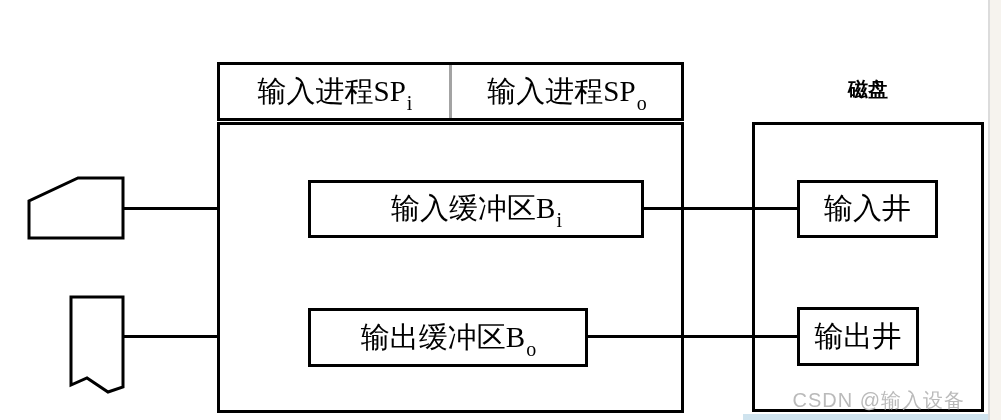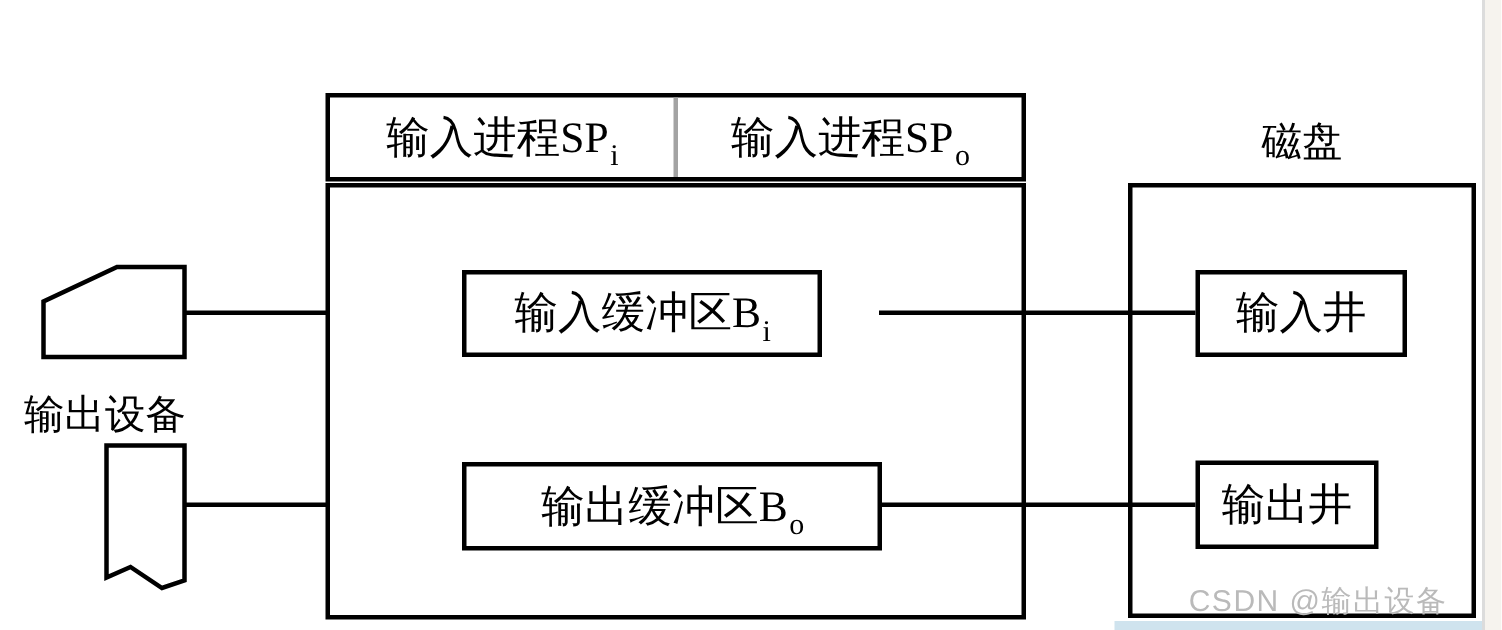--- a/index.html
+++ b/index.html
@@ -5,33 +5,33 @@
   * { margin:0; padding:0; box-sizing:border-box; }
   body { background:#ffffff; }
   .canvas {
     position:relative; width:1001px; height:420px;
     background:#ffffff; overflow:hidden;
     font-family:"Liberation Serif","DejaVu Serif",serif;
     color:#000;
   }
   .box { position:absolute; border:3px solid #000; background:#fff;
          display:flex; align-items:center; justify-content:center; }
-  .label { position:absolute; font-size:27px; white-space:nowrap; }
+  .label { position:absolute; font-size:20px; white-space:nowrap;font-weight:bold; }
   .txt { font-size:29px; white-space:nowrap; }
   .sub { font-size:20px; position:relative; top:9px; left:1px; }
   
   .process-row { position:absolute; left:217px; top:62px; width:467px; height:59px;
                  border:3px solid #000; display:flex; background:#fff; }
   .process-cell { flex:0 0 229px; display:flex; align-items:center; justify-content:center; }
   .process-cell.right { flex:1 1 auto; border-left:3px solid #a3a3a3; }
   
   .main-rect { left:217px; top:122px; width:467px; height:291px; }
   .disk-rect { left:752px; top:122px; width:232px; height:290px; }
   
-  .buffer-in  { left:308px; top:180px; width:240px; height:58px; }
+  .buffer-in  { left:308px; top:180px; width:336px; height:58px; }
   .buffer-out { left:308px; top:308px; width:280px; height:59px; }
   .well-in    { left:797px; top:180px; width:141px; height:58px; }
   .well-out   { left:797px; top:307px; width:122px; height:59px; }
   
   .hline { position:absolute; height:3px; background:#000; }
   .l-in-left   { left:123px; top:207px; width:96px; }
   .l-in-right  { left:586px; top:207px; width:213px; }
   .l-out-left  { left:123px; top:335px; width:96px; }
   .l-out-right { left:586px; top:335px; width:213px; }
   
@@ -61,21 +61,20 @@
     <div class="process-cell right">
       <span class="txt"><span>输入进程SP</span><span class="sub">o</span></span>
     </div>
   </div>
 
   <div class="box main-rect"></div>
 
   <div class="label lbl-disk">磁盘</div>
   <div class="box disk-rect"></div>
 
-  <div class="label lbl-out-dev">输出设备</div>
 
   <svg class="dev-in-svg" width="100" height="64" viewBox="0 0 100 64">
     <polygon points="2,62 2,25 51,2 96,2 96,62" fill="#ffffff" stroke="#000000" stroke-width="3"></polygon>
   </svg>
   <svg class="dev-out-svg" width="58" height="102" viewBox="0 0 58 102">
     <path d="M2,2 L54,2 L54,92 L39,97 L18,83 L2,90 Z" fill="#ffffff" stroke="#000000" stroke-width="3"></path>
   </svg>
 
   <div class="hline l-in-left"></div>
   <div class="hline l-in-right"></div>
@@ -92,15 +91,15 @@
   <div class="box well-in">
     <span class="txt">输入井</span>
   </div>
   <div class="box well-out">
     <span class="txt">输出井</span>
   </div>
 
   <div class="page-margin"></div>
   <div class="page-edge"></div>
   <div class="bottom-strip"></div>
-  <div class="watermark">CSDN @输出设备</div>
+  <div class="watermark">CSDN @输入设备</div>
 
 </div>
 
 </body></html>

